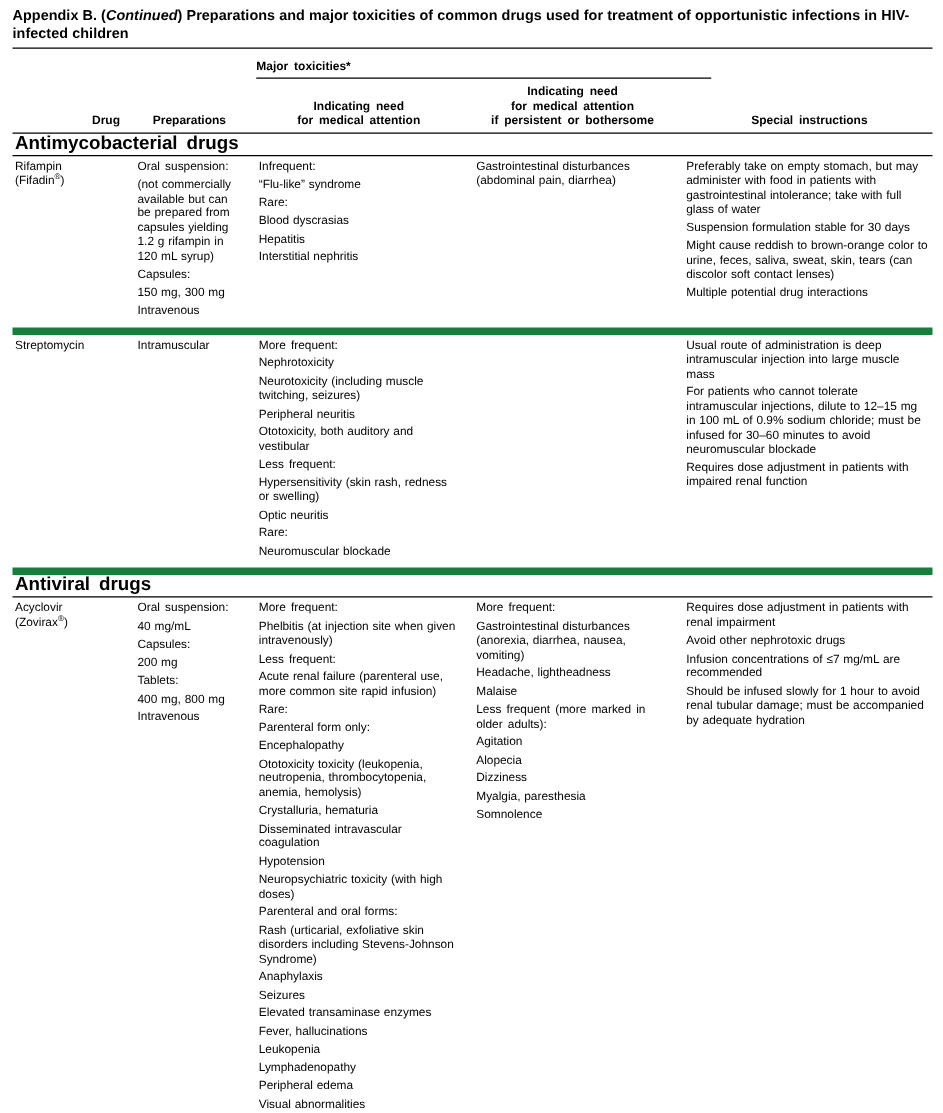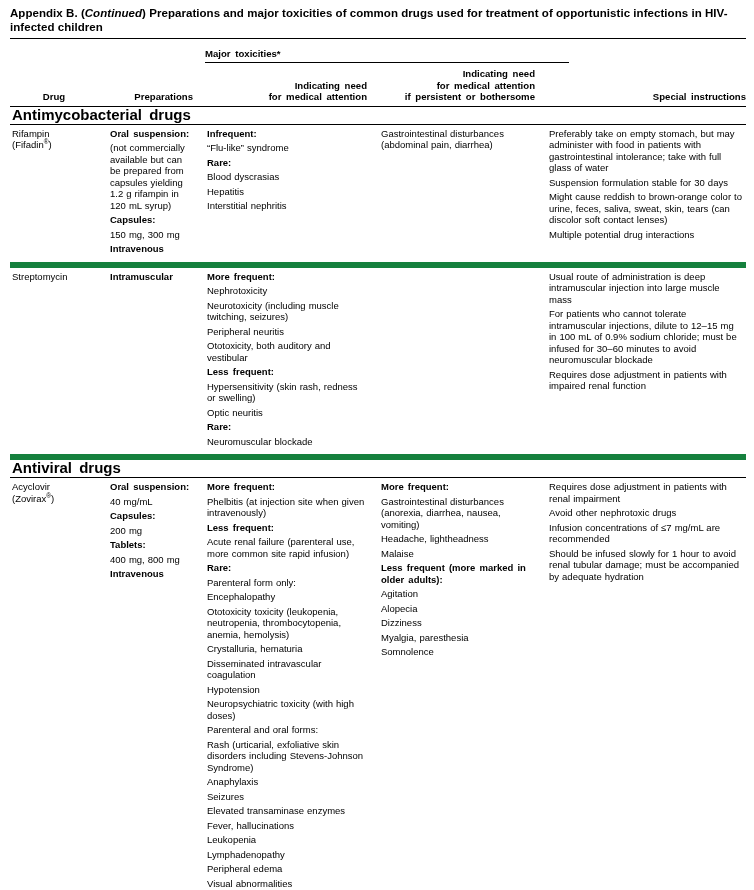--- a/index.html
+++ b/index.html
@@ -15,38 +15,38 @@
   .title-rule{border-top:1.6px solid #000;margin-top:4px;}
   .grid{display:grid;grid-template-columns:98px 97px 174px 168px 1fr;}
   .spanner-row{margin-top:9px;}
   .spanner{
     grid-column:3/5;text-align:left;font-weight:bold;font-size:9.6px;
     border-bottom:1px solid #000;padding-bottom:3px;margin-right:-22px;word-spacing:2px;
   }
   .thead{border-bottom:1.8px solid #000;padding-bottom:3px;}
   .hlabels{align-items:end;margin-top:5px;}
   .hcell{
-    font-weight:bold;font-size:9.6px;line-height:11.5px;text-align:right;
+    font-weight:bold;font-size:9.6px;line-height:11.5px;text-align:center;
     white-space:pre-line;word-spacing:2px;padding:0 12px 0 2px;
   }
-  .hcell.h1{text-align:center;}
+  .hcell.h1{text-align:right;}
   .hcell.h5{padding-right:0;}
   .section-heading{
     font-weight:bold;font-size:15px;line-height:12px;
     border-bottom:1px solid #000;padding:2px 0 3px 2px;word-spacing:3px;
   }
   .trow{
     display:grid;grid-template-columns:98px 97px 174px 168px 1fr;
     border-bottom:6px solid #15803d;padding:1px 0 2px 0;
   }
   .trow:last-child{border-bottom:1.6px solid #000;}
   .cell{font-size:9.5px;line-height:11.5px;padding:2px 12px 2px 2px;}
   .cell.cell-instructions{padding-right:2px;}
   .para{margin:0 0 3px 0;white-space:pre-line;word-spacing:0.4px;}
-  .para.bold{font-weight:bold;word-spacing:1.5px;}
+  .para.bold{font-weight:normal;word-spacing:1.5px;}
   sup{font-size:6.5px;vertical-align:super;line-height:0;}
 </style>
 </head>
 <body>
 
 <div class="page">
 
   <div class="title"><span>Appendix B. (</span><i>Continued</i><span>) Preparations and major toxicities of common drugs used for treatment of opportunistic infections in HIV-infected children</span></div>
 
   <div class="title-rule"></div>

